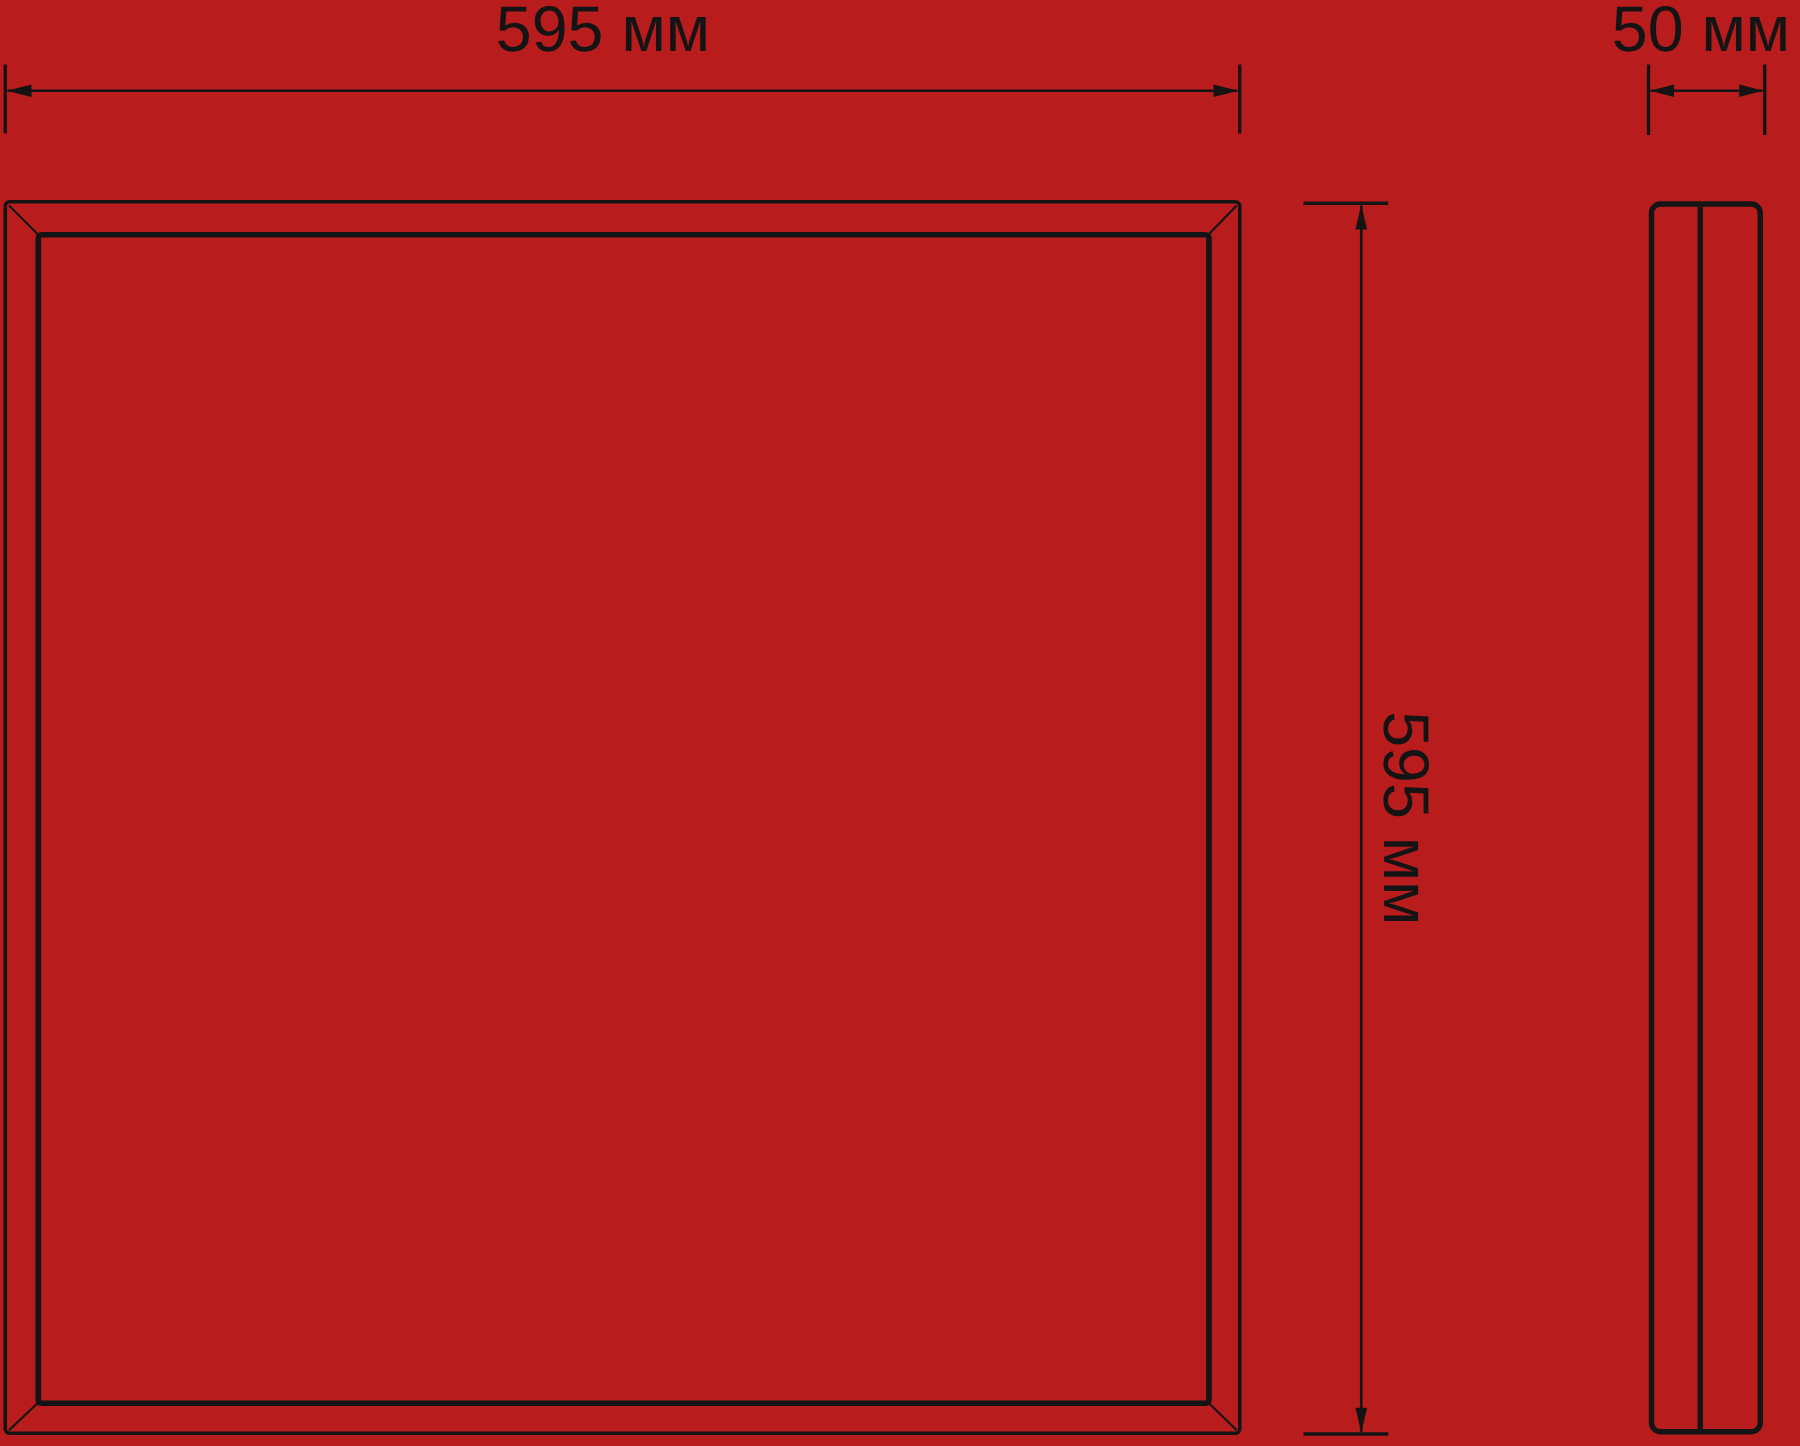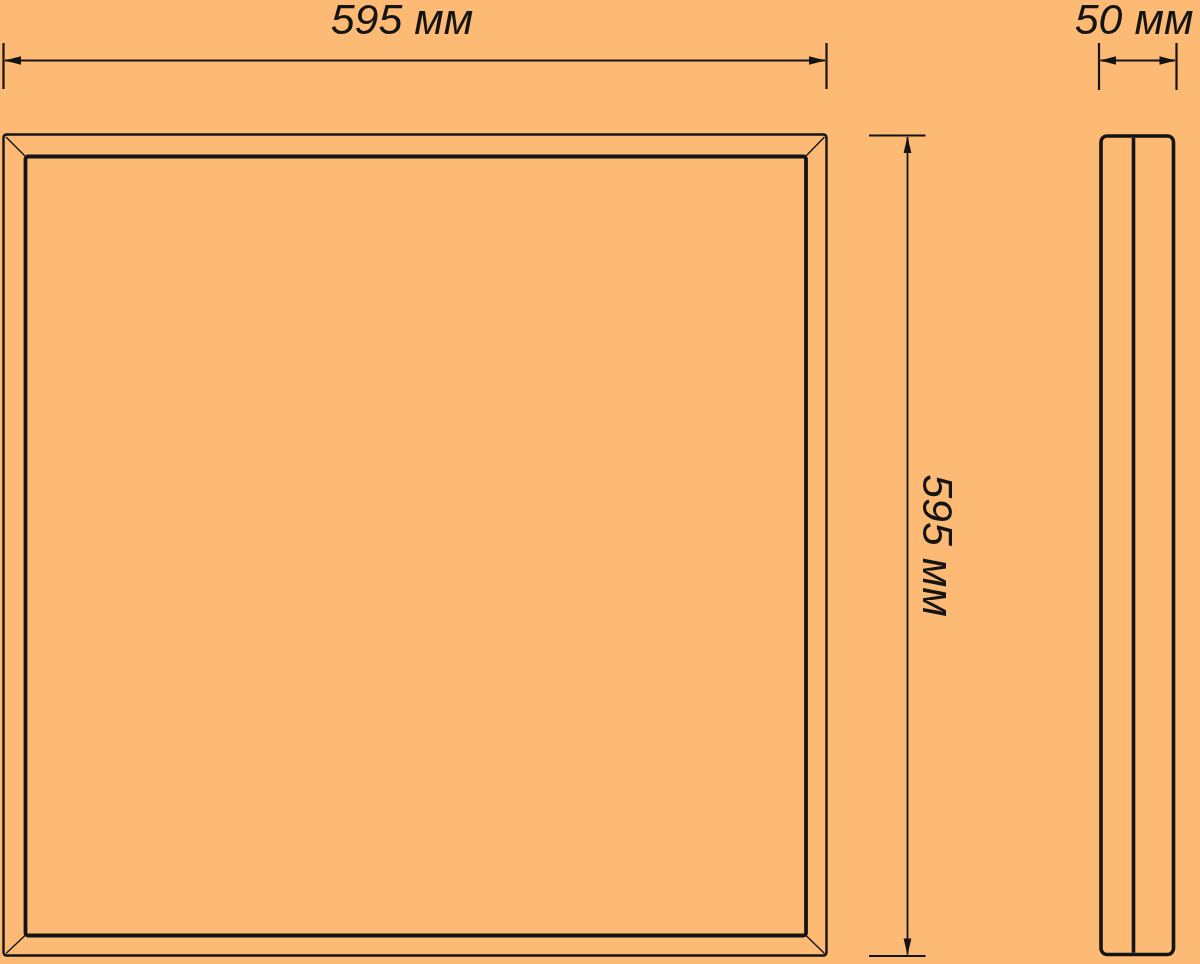--- a/index.html
+++ b/index.html
@@ -4,24 +4,23 @@
 <style>
   html, body {
     margin: 0;
     padding: 0;
     background: #ffffff;
   }
   .canvas {
     position: relative;
     width: 1200px;
     height: 964px;
-    background: #fdba74;
+    background: #b91c1c;
     font-family: "Liberation Sans", "DejaVu Sans", sans-serif;
     overflow: hidden;
-    font-style: italic;
   }
   svg { display: block; }
   .stroke-thin   { fill: none; stroke: #141414; stroke-width: 2.4; }
   .stroke-thick  { fill: none; stroke: #141414; stroke-width: 3.8; }
   .stroke-side   { fill: none; stroke: #141414; stroke-width: 3.6; }
   .stroke-hair   { fill: none; stroke: #141414; stroke-width: 1.4; }
   .dim-line      { fill: none; stroke: #141414; stroke-width: 1.8; }
   .dim-tick      { fill: none; stroke: #141414; stroke-width: 2.2; }
   .arrowhead     { fill: #141414; stroke: none; }
   .dim-label {

